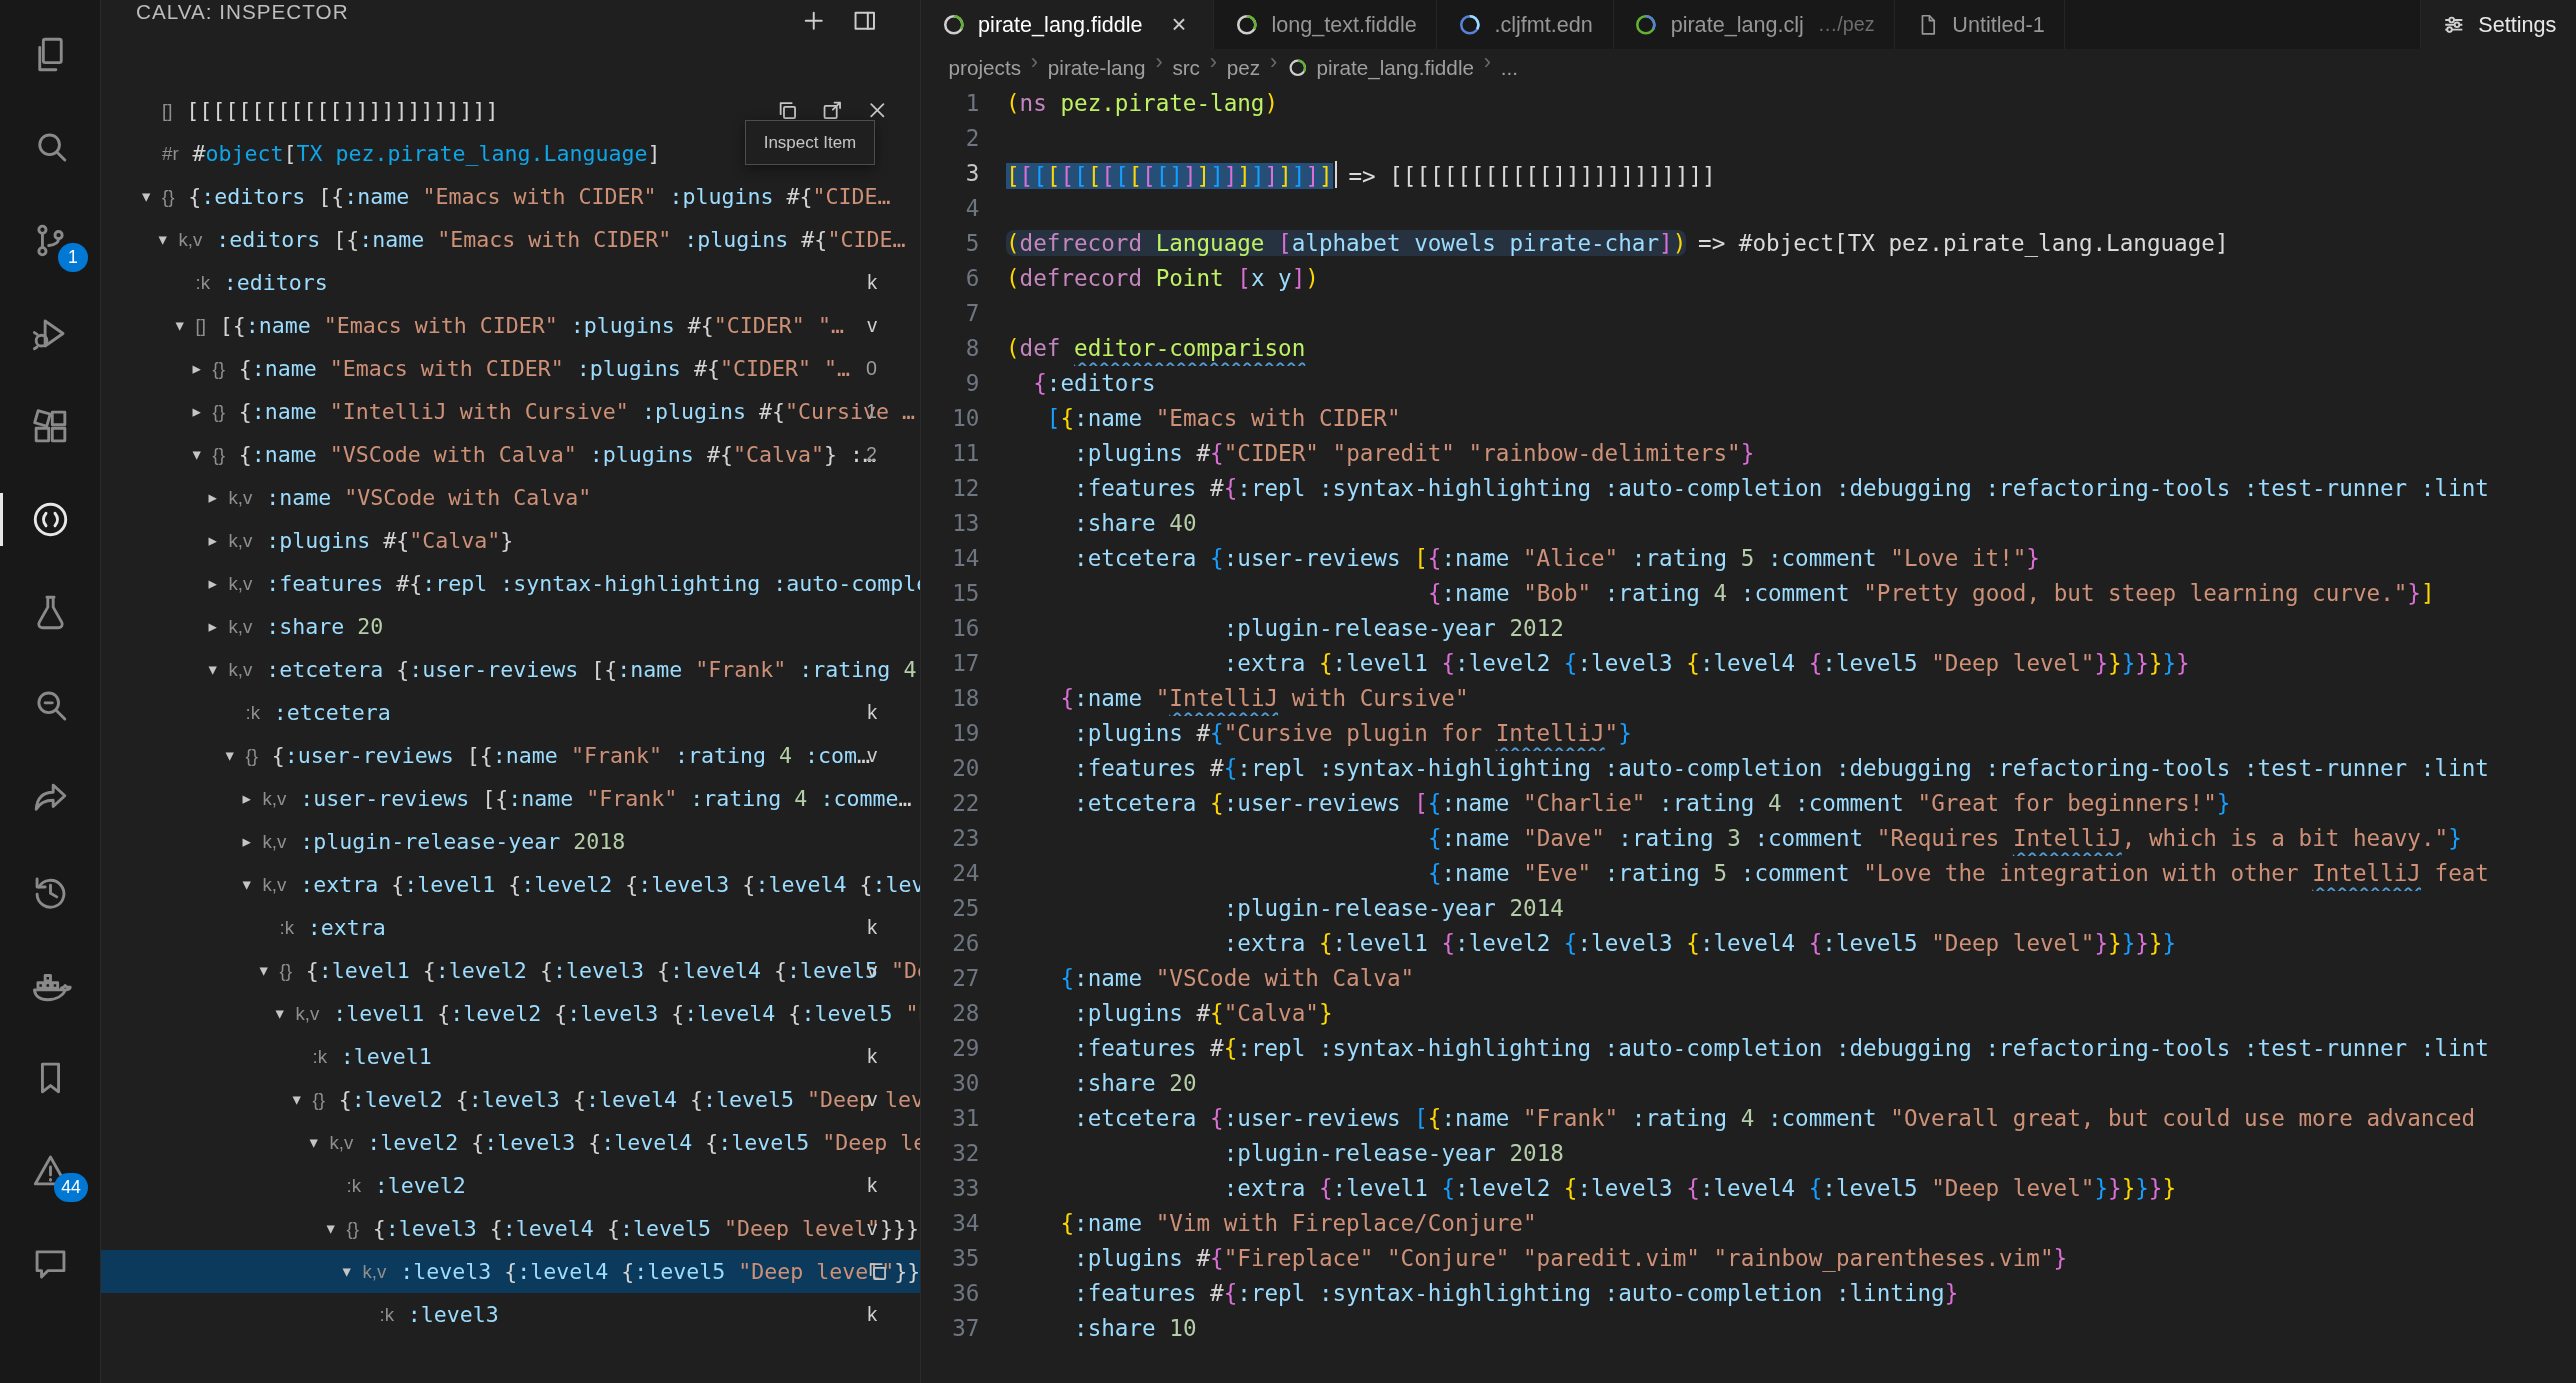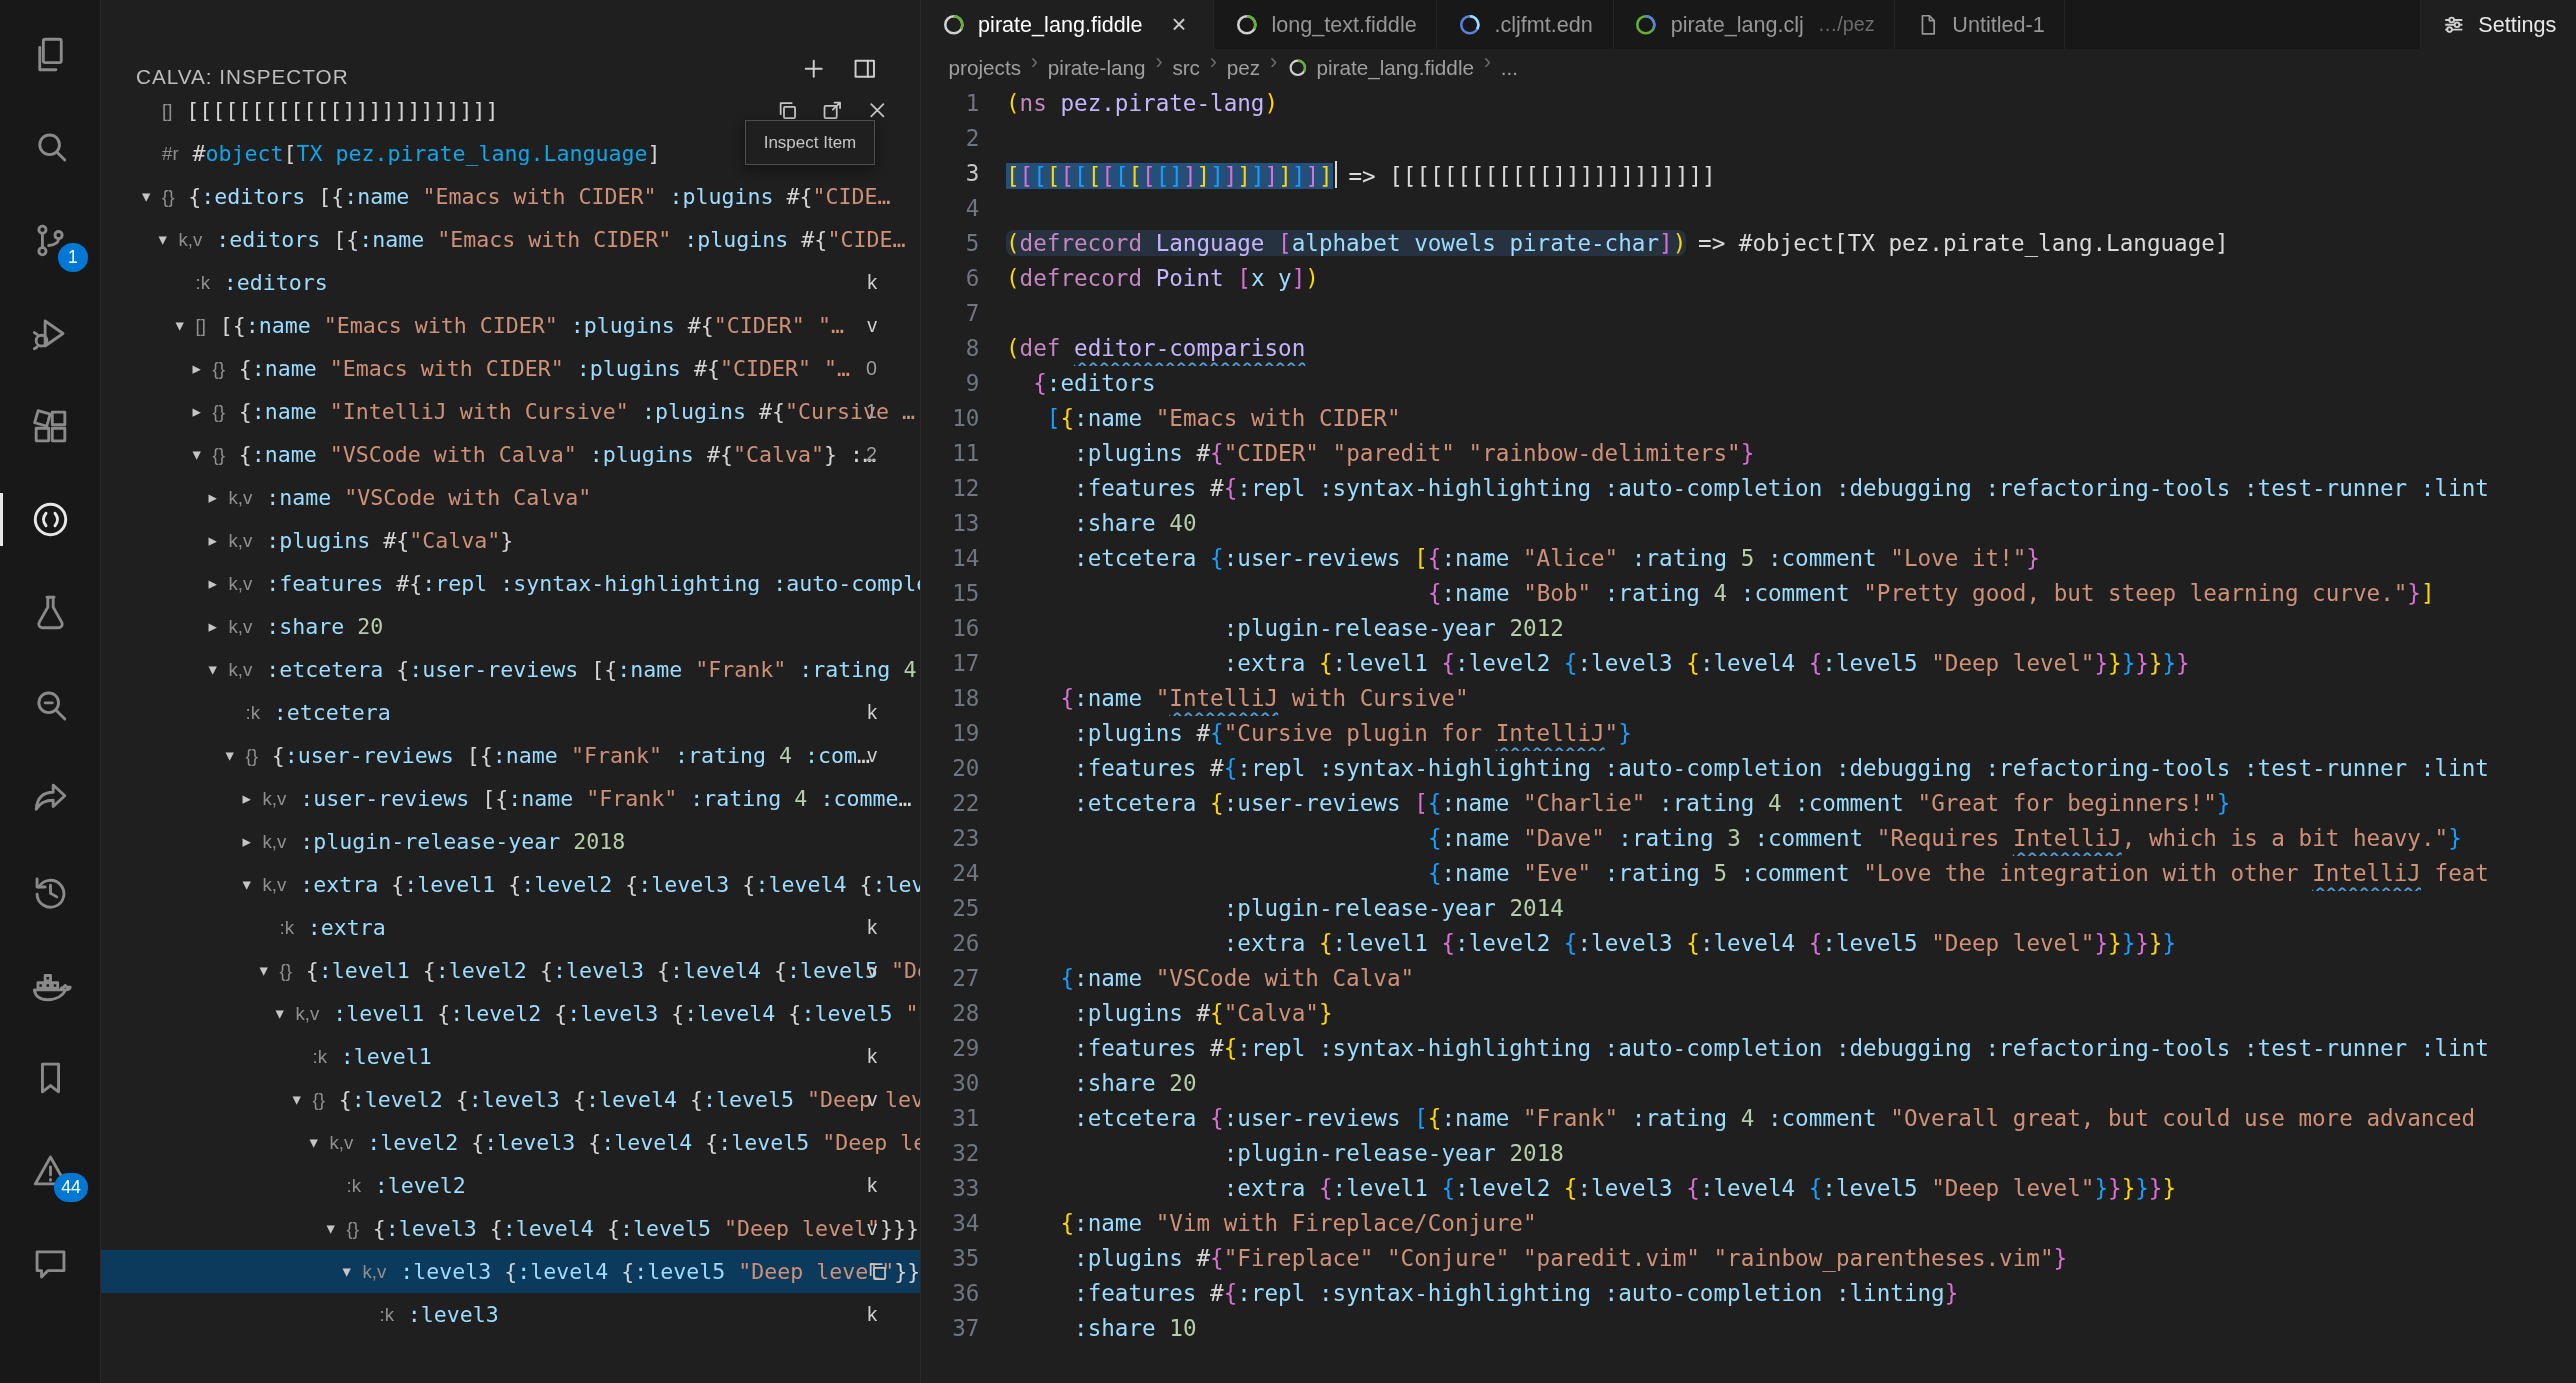--- a/index.html
+++ b/index.html
@@ -10,21 +10,21 @@
   .activitybar{width:101px;flex:none;background:#181818;border-right:1px solid #2b2b2b;display:flex;flex-direction:column;align-items:center;padding-top:7.9px}
   .ab-item{position:relative;width:101px;height:93px;display:flex;align-items:center;justify-content:center;color:#8a8a8a;cursor:pointer}
   .ab-item.active{color:#e7e7e7}
   .ab-item.active::before{content:"";position:absolute;left:0;top:19.7px;bottom:19.7px;width:3px;background:#e7e7e7}
   .ab-item .icon{width:43px;height:43px;display:inline-flex}
   .ab-item .icon svg{width:100%;height:100%}
   .ab-badge{position:absolute;right:12.8px;bottom:14.8px;min-width:29.5px;height:29.5px;border-radius:15.7px;background:#0078d4;color:#fff;font-size:17.7px;display:flex;align-items:center;justify-content:center;padding:0 6.9px}
 
   
   .sidebar{width:820px;flex:none;background:#1f1f1f;border-right:1px solid #2b2b2b;position:relative;overflow:hidden}
-  .sb-header{height:89px;display:flex;align-items:flex-end;padding:0 35px 0 35px}
+  .sb-header{height:89px;display:flex;align-items:flex-start;padding:0 35px 0 35px}
   .sb-title{flex:1;font-size:20.7px;letter-spacing:1px;color:#bdbdbd}
   .sb-action{width:41px;height:41px;display:flex;align-items:center;justify-content:center;color:#cccccc;margin-left:9.8px;border-radius:5.9px;cursor:pointer}
   .sb-action svg{width:29.5px;height:29.5px}
   .tree{font-family:"DejaVu Sans Mono",monospace;font-size:21.6px;color:#d4d4d4}
   .row{position:relative;height:43px;display:flex;align-items:center;white-space:pre;overflow:hidden;cursor:pointer}
   .row.selected{background:#0b3a5c}
   .chev{width:31.5px;flex:none;color:#c5c5c5;font-size:16.7px;font-family:"Liberation Sans",sans-serif;text-align:center}
   .badge{color:#8f8f8f;font-family:"Liberation Sans",sans-serif;font-size:18.7px;margin-right:13.8px;flex:none}
   .rtxt{overflow:hidden;flex:1;white-space:pre}
   .rmark{position:absolute;right:43px;top:0;height:43px;display:flex;align-items:center;font-family:"Liberation Sans",sans-serif;font-size:19.7px;color:#cfcfcf}
@@ -51,21 +51,21 @@
   .bc-item .icon svg{width:100%;height:100%}
 
   .editor{flex:1;overflow:hidden;font-family:"DejaVu Sans Mono",monospace;font-size:22.6px;line-height:35px;cursor:text}
   .line{display:flex;height:35px;white-space:pre}
   .gutter{width:85px;flex:none;text-align:right;padding-right:26.6px;color:#6e7681;user-select:none}
   .gutter.active{color:#c6c6c6}
   .lc{flex:1;overflow:hidden;white-space:pre}
 
   
   .tk-kw{color:#9cdcfe}.tk-str{color:#ce9178}.tk-num{color:#b5cea8}.tk-sym{color:#c586c0}
-  .tk-type{color:#c4b5fd}.tk-pun{color:#d4d4d4}.tk-var{color:#9cdcfe}
+  .tk-type{color:#bef264}.tk-pun{color:#d4d4d4}.tk-var{color:#9cdcfe}
   .tk-b0{color:#ffd700}.tk-b1{color:#da70d6}.tk-b2{color:#179fff}
   .tree .tk-var{color:#0ea5e9}
   .tree .tk-pun{color:#d4d4d4}
   .sel{background:#264f78}
   .caret{display:inline-block;width:2px;height:27.6px;background:#d7d7d7;position:relative;top:4.9px;margin-left:2px}
   .evalbox{background:rgba(70,120,180,.22);border-radius:8px}
   .res{color:#dadada;margin-left:11.8px}
   .sq{text-decoration:underline;text-decoration-style:wavy;text-decoration-color:#4f9cd6;text-decoration-thickness:1.5px;text-underline-offset:5.9px}
 </style>
 </head>

